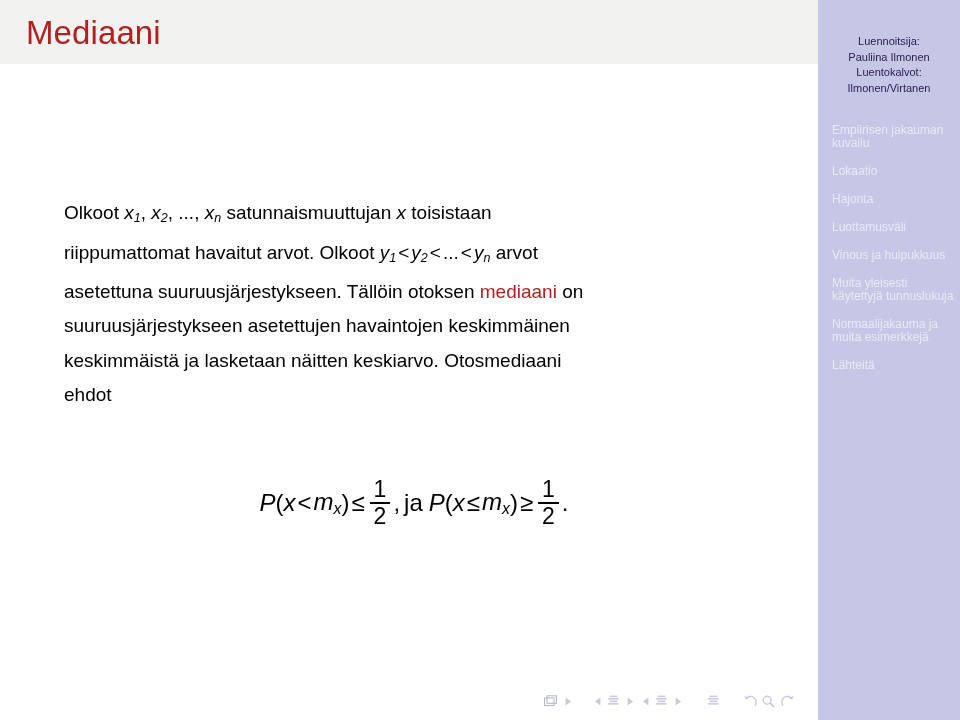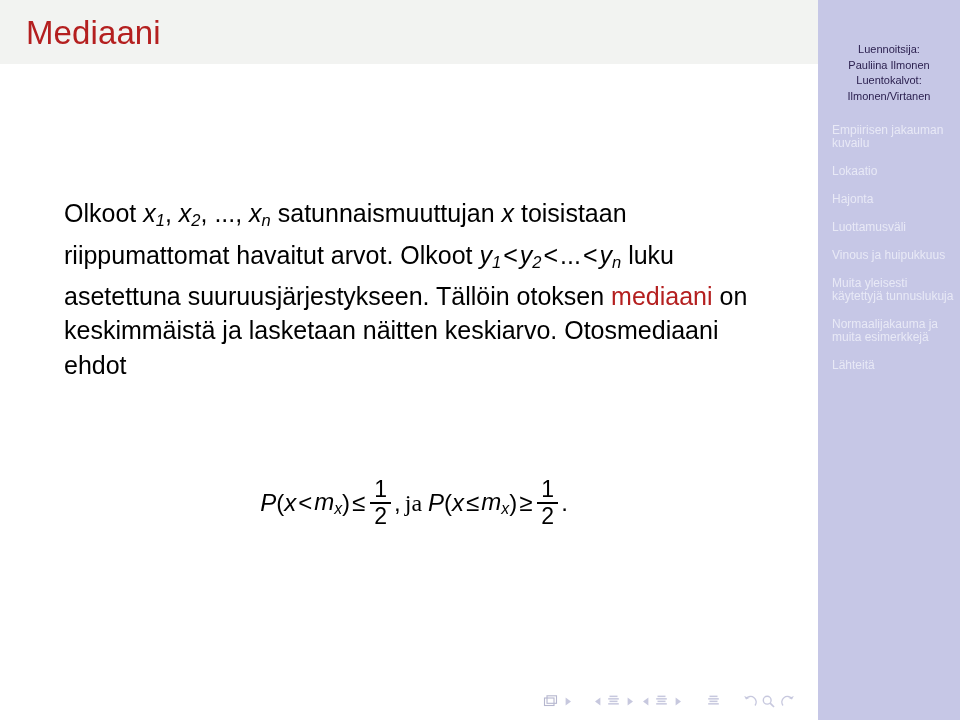--- a/index.html
+++ b/index.html
@@ -43,21 +43,21 @@
   #sidebar {
     position: absolute;
     right: 0; top: 0;
     width: 142px;
     height: 720px;
     background: #c6c7e6;
   }
 
   #sidebar-head {
     position: absolute;
-    left: 0; top: 8px;
+    left: 0; top: 0;
     width: 142px;
     height: 110px;
     padding-top: 34px;
     text-align: center;
   }
   #sidebar-head .line {
     font-size: 11px;
     line-height: 15.5px;
     color: #2c2150;
     white-space: nowrap;
@@ -78,21 +78,21 @@
     margin-bottom: 15px;
   }
   .nav-item .nav-l2 { display: block; }
 
   
   #body-text {
     position: absolute;
     left: 64px;
     top: 196px;
     width: 700px;
-    font-size: 25px;
+    font-size: 19px;
     line-height: 34.4px;
     color: #000000;
   }
   #body-text .tline { white-space: nowrap; }
 
   .hl { color: #b41f1f; }
 
   
   .mi { font-style: italic; }
   .mi sub { font-style: italic; font-size: 0.66em; }
@@ -126,21 +126,21 @@
   }
   .frac .num { padding: 0 4px 1px 4px; }
   .frac .bar {
     width: 100%;
     min-width: 20px;
     height: 1.6px;
     background: #000;
   }
   .frac .den { padding: 1px 4px 0 4px; }
   .serifword {
-    font-family: Liberation Serif, serif;
+    font-family: Liberation Sans, sans-serif;
     font-style: normal;
     padding: 0 6px 0 2px;
   }
   .comma { padding-right: 2px; }
 
   
   #navbar {
     position: absolute;
     left: 540px;
     top: 689px;
@@ -205,24 +205,25 @@
       <div class="nav-item">
         <span class="nav-l1">Lähteitä</span>
       </div>
     </div>
   </div>
 
   <div id="body-text">
 
     <div class="tline"><span>Olkoot </span><span class="mi"><span>x</span><sub>1</sub></span><span>, </span><span class="mi"><span>x</span><sub>2</sub></span><span>, ..., </span><span class="mi"><span>x</span><sub>n</sub></span><span> satunnaismuuttujan </span><span class="mi">x</span><span> toisistaan</span></div>
 
-    <div class="tline"><span>riippumattomat havaitut arvot. Olkoot </span><span class="mi"><span>y</span><sub>1</sub></span><span class="rel">&lt;</span><span class="mi"><span>y</span><sub>2</sub></span><span class="rel">&lt;</span><span>...</span><span class="rel">&lt;</span><span class="mi"><span>y</span><sub>n</sub></span><span> luku</span></div>
+    <div class="tline"><span>riippumattomat havaitut arvot. Olkoot </span><span class="mi"><span>y</span><sub>1</sub></span><span class="rel">&lt;</span><span class="mi"><span>y</span><sub>2</sub></span><span class="rel">&lt;</span><span>...</span><span class="rel">&lt;</span><span class="mi"><span>y</span><sub>n</sub></span><span> arvot</span></div>
 
     <div class="tline"><span>asetettuna suuruusjärjestykseen. Tällöin otoksen </span><span class="hl">mediaani</span><span> on</span></div>
 
+    <div class="tline">suuruusjärjestykseen asetettujen havaintojen keskimmäinen</div>
     <div class="tline">keskimmäistä ja lasketaan näitten keskiarvo. Otosmediaani</div>
 
 
     <div class="tline">ehdot</div>
   </div>
 
   <div id="formula">
     <span class="eqrow">
       <span class="mi">P</span>
         <span>(</span>

